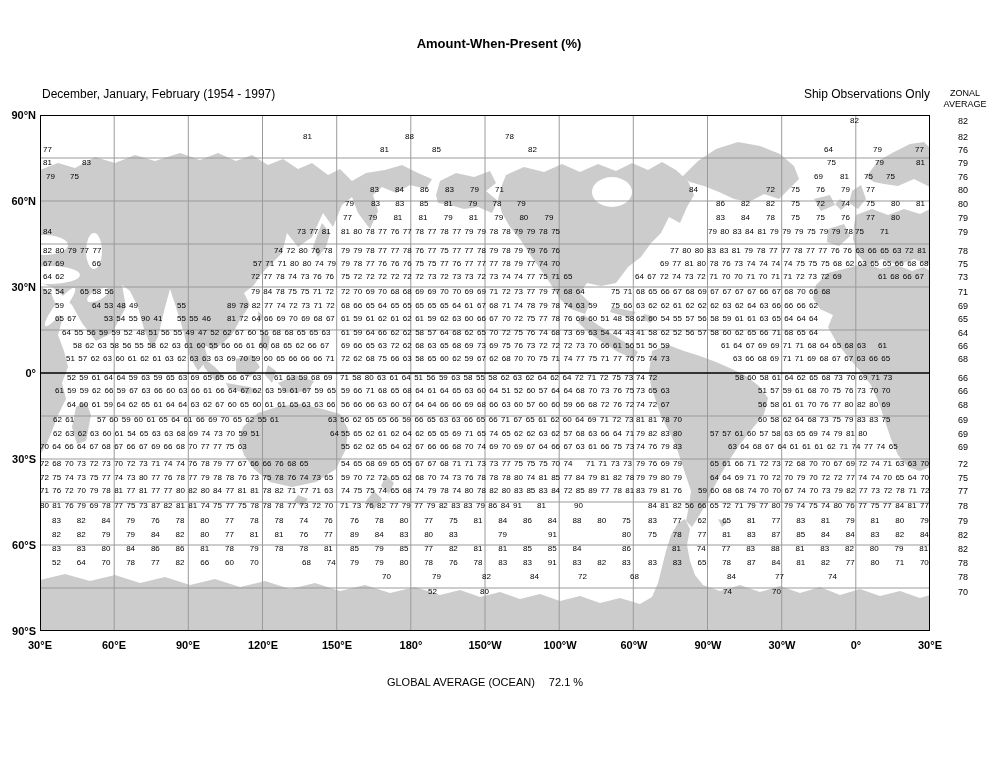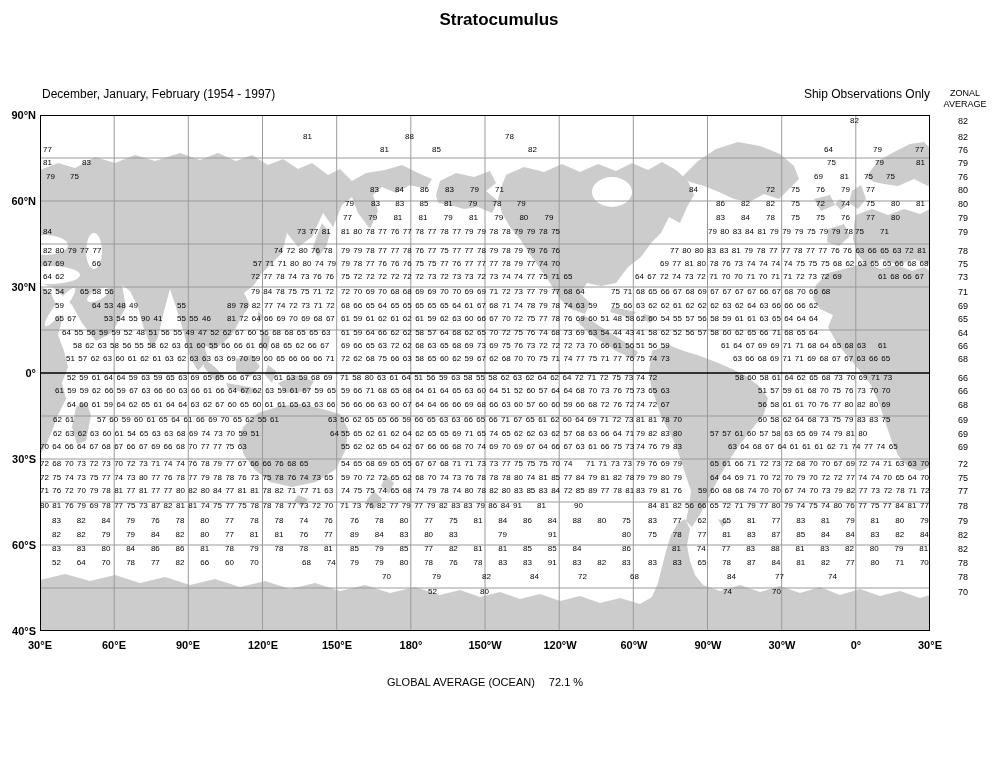--- a/index.html
+++ b/index.html
@@ -24,21 +24,21 @@
   .zonal-val{position:absolute;left:948px;width:30px;text-align:center;font-size:9px;}
   .gavg{position:absolute;top:676px;left:40px;width:890px;text-align:center;font-size:11px;}
   .gavg b{font-weight:normal;margin-left:14px;}
   .fileinfo{position:absolute;top:708px;left:0;width:998px;text-align:center;font-size:13px;}
 </style>
 </head>
 <body>
 
 <div id="page">
 
-  <div class="title">Stratocumulus</div>
+  <div class="subtitle">Amount-When-Present (%)</div>
 
   <div class="period">December, January, February (1954 - 1997)</div>
   <div class="shipobs">Ship Observations Only</div>
   <div class="zonal-hdr"><span>ZONAL</span><br>
     <span>AVERAGE</span></div>
 
   <div id="map-area">
     <svg id="land-svg" width="890" height="516" viewBox="0 0 890 516">
       <g fill="#cccccc" stroke="none">
 
@@ -1498,31 +1498,31 @@
       </div>
   </div>
 
   <div id="lat-labels">
       <div class="lat-label" style="top: 109px;">90°N</div>
       <div class="lat-label" style="top: 195px;">60°N</div>
       <div class="lat-label" style="top: 281px;">30°N</div>
       <div class="lat-label" style="top: 367px;">0°</div>
       <div class="lat-label" style="top: 453px;">30°S</div>
       <div class="lat-label" style="top: 539px;">60°S</div>
-      <div class="lat-label" style="top: 625px;">40°S</div>
+      <div class="lat-label" style="top: 625px;">90°S</div>
     </div>
   <div id="lon-labels">
       <div class="lon-label" style="left: 16px;">30°E</div>
       <div class="lon-label" style="left: 90px;">60°E</div>
       <div class="lon-label" style="left: 164px;">90°E</div>
       <div class="lon-label" style="left: 239px;">120°E</div>
       <div class="lon-label" style="left: 313px;">150°E</div>
       <div class="lon-label" style="left: 387px;">180°</div>
       <div class="lon-label" style="left: 461px;">150°W</div>
-      <div class="lon-label" style="left: 536px;">120°W</div>
+      <div class="lon-label" style="left: 536px;">100°W</div>
       <div class="lon-label" style="left: 610px;">60°W</div>
       <div class="lon-label" style="left: 684px;">90°W</div>
       <div class="lon-label" style="left: 758px;">30°W</div>
       <div class="lon-label" style="left: 832px;">0°</div>
       <div class="lon-label" style="left: 906px;">30°E</div>
     </div>
   <div id="zonal-col">
       <div class="zonal-val" style="top: 116px;">82</div>
       <div class="zonal-val" style="top: 132px;">82</div>
       <div class="zonal-val" style="top: 145px;">76</div>

